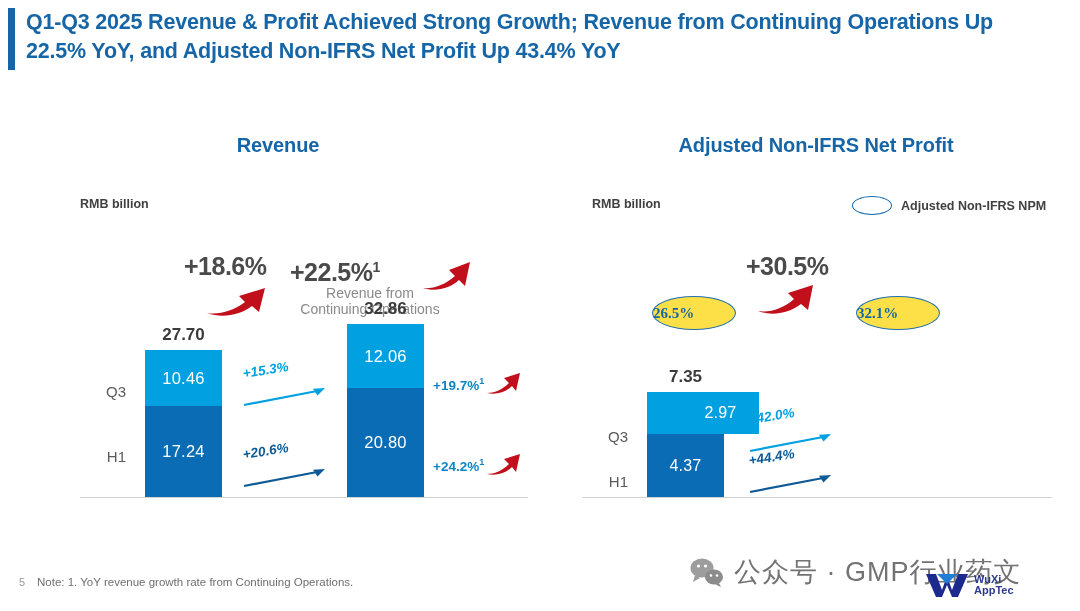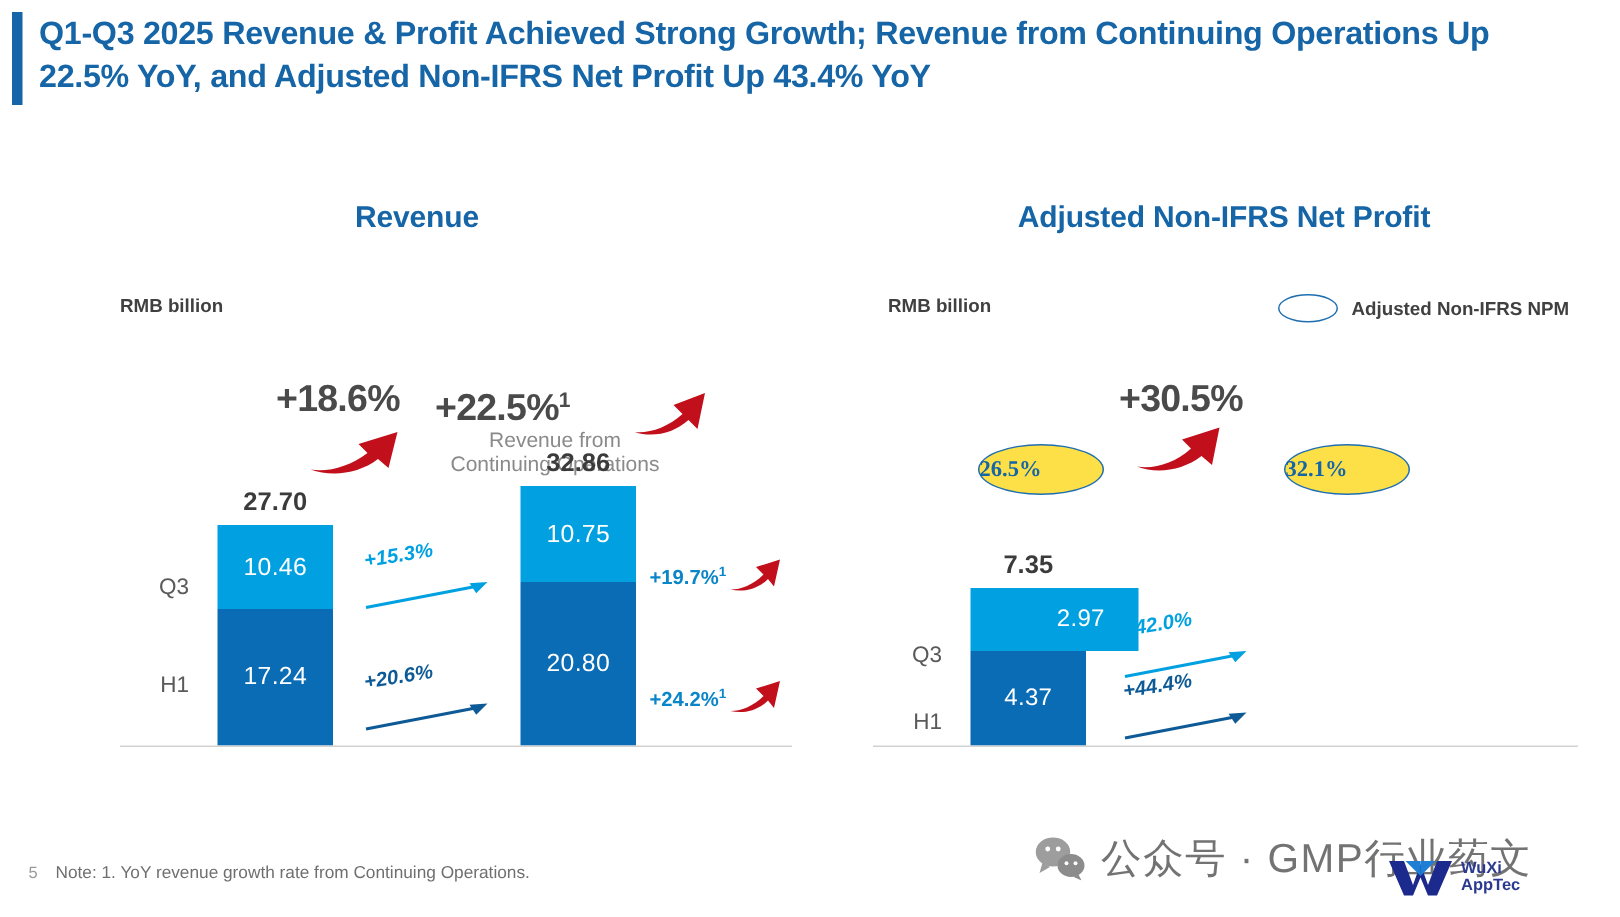--- a/index.html
+++ b/index.html
@@ -172,21 +172,21 @@
         </div>
         <div class="seg seg-h1" style="top:56px;height:91px;">
           <span class="seg-val">17.24</span>
         </div>
 
       </div>
 
       <div class="bar" style="left:329px;top:214px;width:77px;height:173px;">
         <div class="bar-total" style="top:-25px;">32.86</div>
         <div class="seg seg-q3" style="top:0px;height:64px;">
-          <span class="seg-val">10.75</span>
+          <span class="seg-val">12.06</span>
         </div>
         <div class="seg seg-h1" style="top:64px;height:109px;">
           <span class="seg-val">20.80</span>
         </div>
 
       </div>
 
       <div class="grow" style="left:226px;top:256px;">
         <span class="grow-text grow-light">+15.3%</span>
         <svg style="position:absolute;left:-1px;top:19px;" width="84" height="22" viewBox="0 0 84 22">

